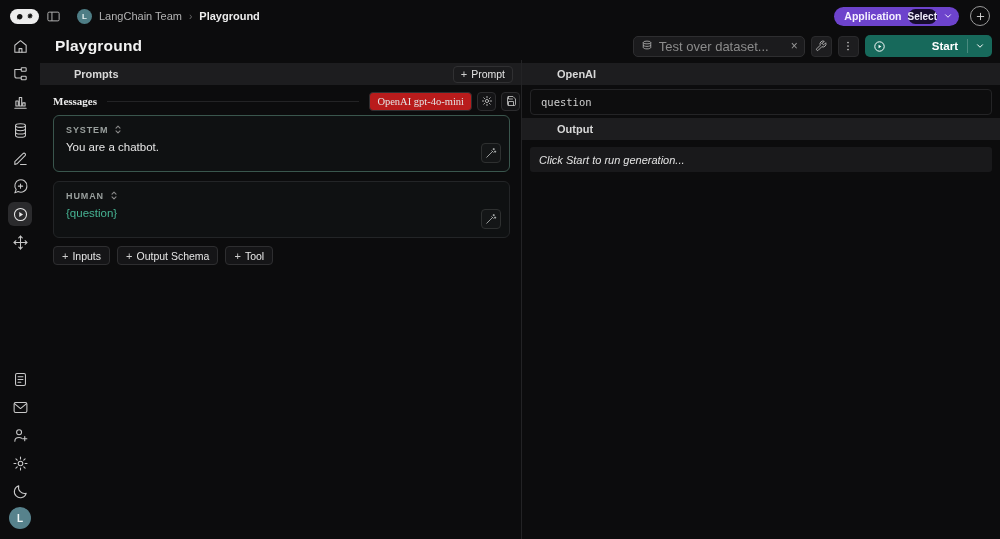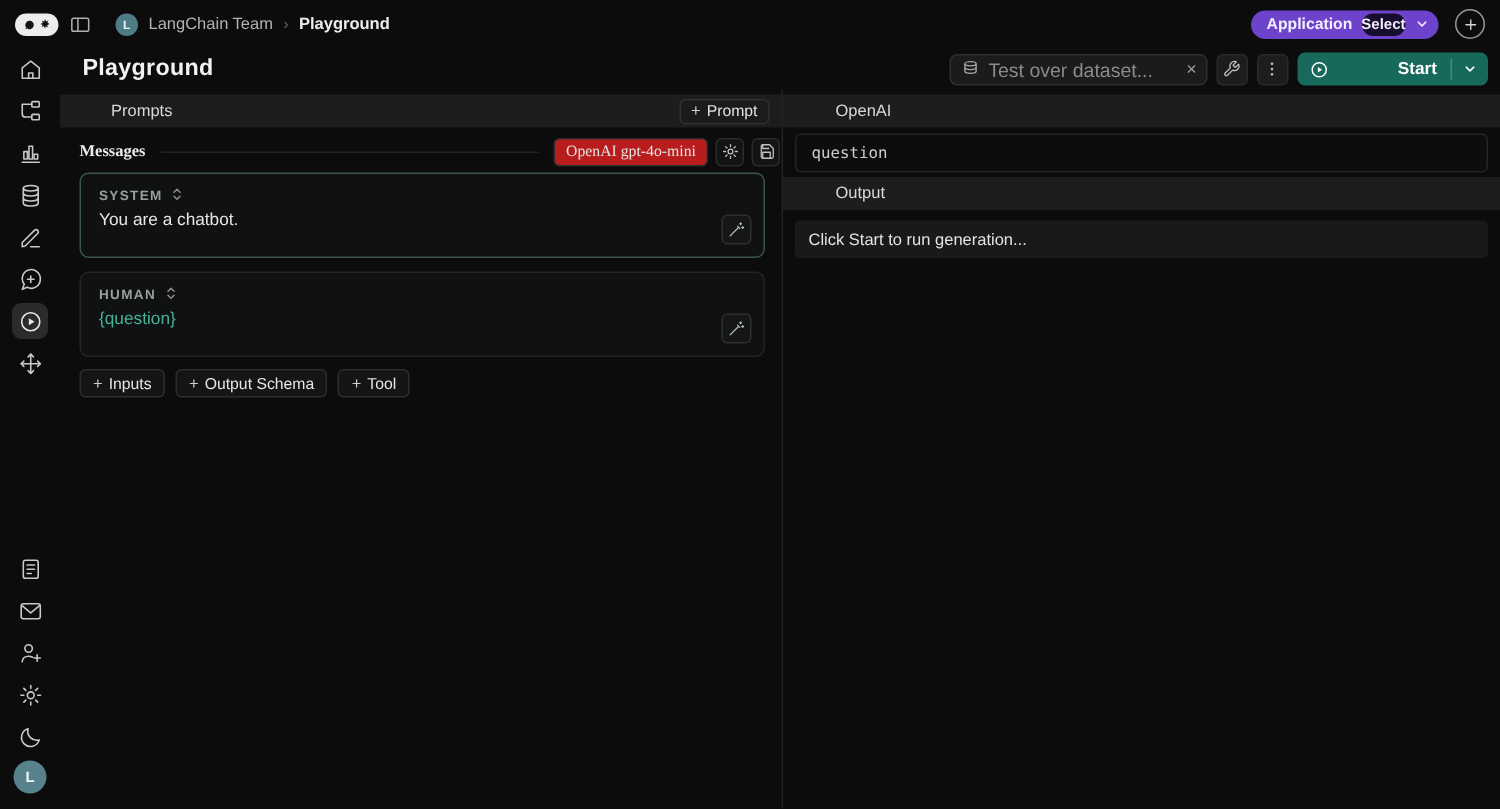--- a/index.html
+++ b/index.html
@@ -52,21 +52,21 @@
   .start-label { font-size:11.5px; font-weight:600; color:#fff;margin-left:41px; }
   .start-div { width:1px; background:rgba(255,255,255,.22); margin:4px 0; }
   .start-chevron { display:flex; align-items:center; padding:0 7px; }
 
   .panes { flex:1; display:flex; min-height:0; }
   .pane-left { width:481px; flex:none; display:flex; flex-direction:column; }
   .v-divider { width:1px; background:#232325; }
   .pane-right { flex:1; display:flex; flex-direction:column; min-width:0; }
 
   .section-bar { height:22px; margin-top:3px; background:#1d1d1f; display:flex; align-items:center; padding:0 8px 0 13px; }
-  .section-bar .bar-label { font-size:11px; font-weight:400; color:#d8d8d8;padding-left:21px; }
+  .section-bar .bar-label { font-size:11px; font-weight:700; color:#d8d8d8;padding-left:21px; }
   .bar-spacer { flex:1; }
   .ghost-btn { height:17px; background:#1b1b1d; border:1px solid #303032; border-radius:4px; display:flex; align-items:center; gap:4px; padding:0 7px; font-size:10.5px; color:#e3e3e3; cursor:pointer; }
 
   .messages-row { display:flex; align-items:center; margin:7px 1px 0 13px; height:18px;font-family:Liberation Serif, serif; }
   .messages-label { font-size:11px; font-weight:700; color:#ececec; }
   .messages-line { flex:1; height:1px; background:#232325; margin:0 10px; }
   .model-btn { height:19px; border:1px solid #2e2e30; background:#b91c1c; border-radius:4px; display:flex; align-items:center; padding:0 7px; font-size:10.5px; color:#e3e3e3; cursor:pointer; white-space:nowrap; }
   .mini-btn { width:19px; height:19px; border:1px solid #2c2c2e; background:#141416; border-radius:4px; display:flex; align-items:center; justify-content:center; margin-left:5px; cursor:pointer; }
 
   .msg-card { position:relative; margin:0 11px 0 13px; height:57px; border-radius:6px; background:#0f1112; padding:8px 12px; cursor:text; }
@@ -80,21 +80,21 @@
 
   .actions-row { display:flex; gap:7px; margin:8px 11px 0 13px; }
   .action-btn { height:19px; background:#151517; border:1px solid #2e2e30; border-radius:4px; display:flex; align-items:center; gap:4px; padding:0 8px; font-size:10.5px; color:#e6e6e6; cursor:pointer; }
   .plus-glyph { color:#cfcfcf; font-size:11px; }
 
   .var-row { margin:4px 8px 0 8px; height:26px; border:1px solid #242426; border-radius:4px; background:#0d0d0e; display:flex; align-items:center; padding:0 10px; }
   .var-name { font-family:"DejaVu Sans Mono", monospace; font-size:10.5px; color:#cfcfcf; }
   .var-row input { flex:1; min-width:0; margin-left:14px; background:transparent; border:none; outline:none; color:#d8d8d8; font-size:11px; font-family:"Liberation Sans", sans-serif; }
   .var-row input::placeholder { color:#6f6f6f; }
 
-  .run-row { margin:7px 8px 0 8px; height:25px; background:#19191b; border-radius:3px; display:flex; align-items:center; padding:0 9px; font-size:11px; color:#e3e3e3; }
+  .run-row { margin:7px 8px 0 8px; height:25px; background:#19191b; border-radius:3px; display:flex; align-items:center; padding:0 9px; font-size:11px; color:#e3e3e3;font-style:italic; }
 </style>
 </head>
 <body>
 
 <div class="topbar">
   <div class="logo-pill">
     <svg width="9" height="9" viewBox="0 0 24 24">
         <path fill="#141414" d="M5 14c0-5 3-9 8-9 4 0 7 3 7 7 0 5-4 8-8 8-2 0-3-1-3-2l-4 2 2-4c-1-.5-2-1-2-2z"></path>
       </svg>
     <svg width="8" height="8" viewBox="0 0 24 24">

